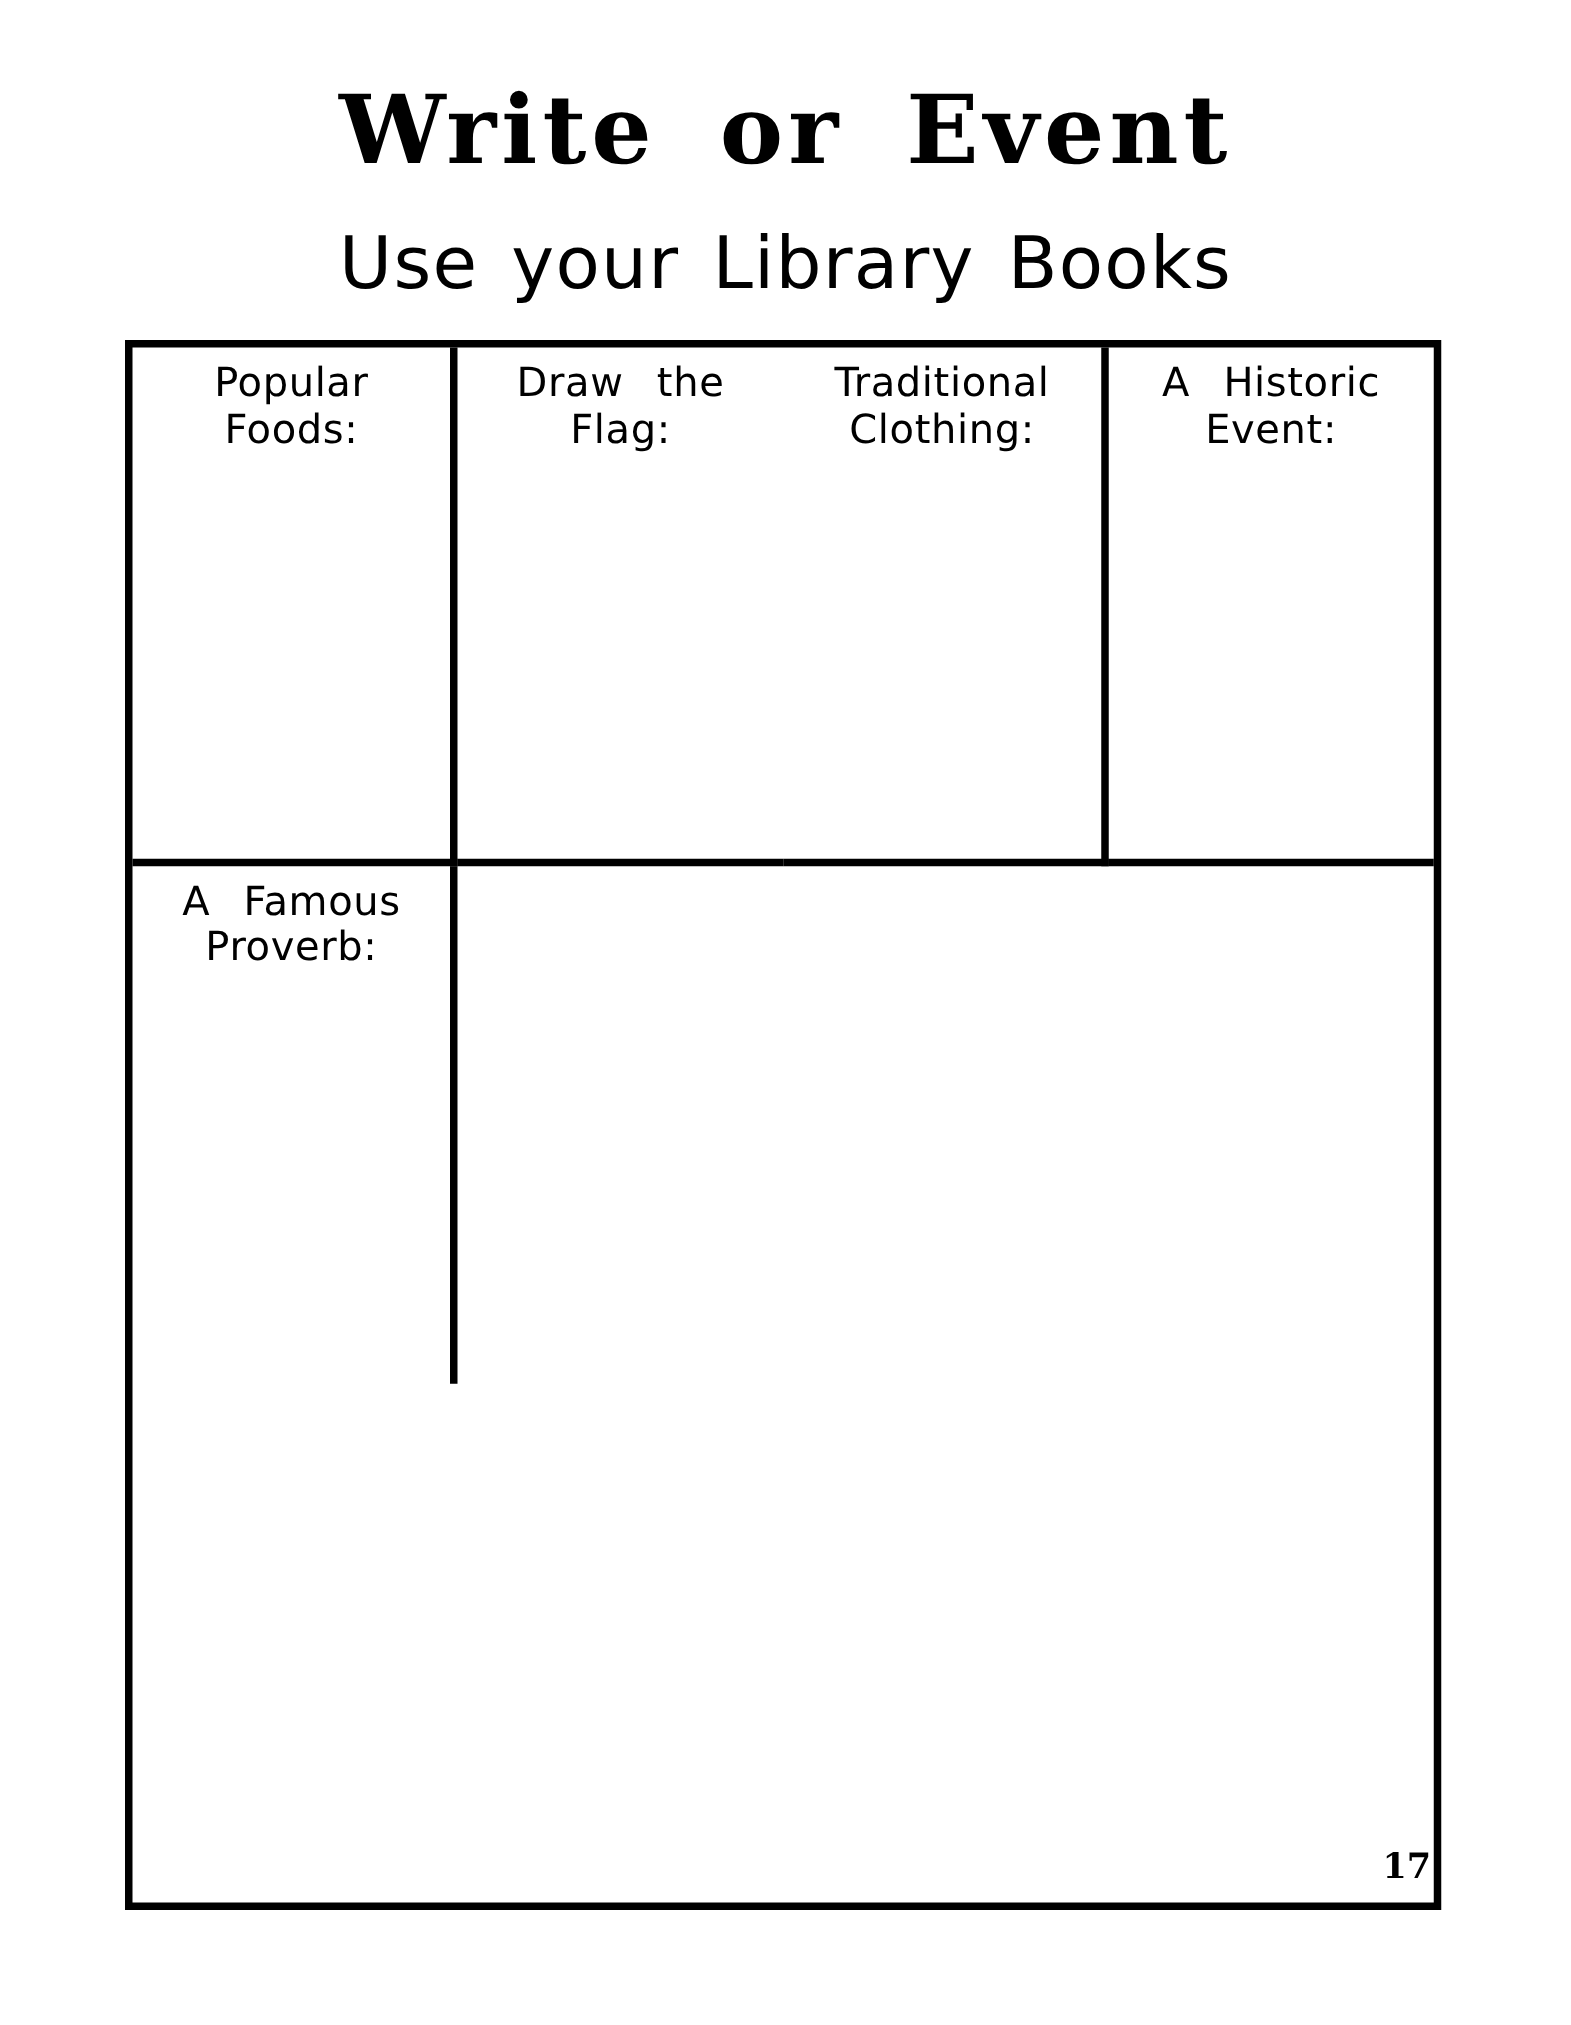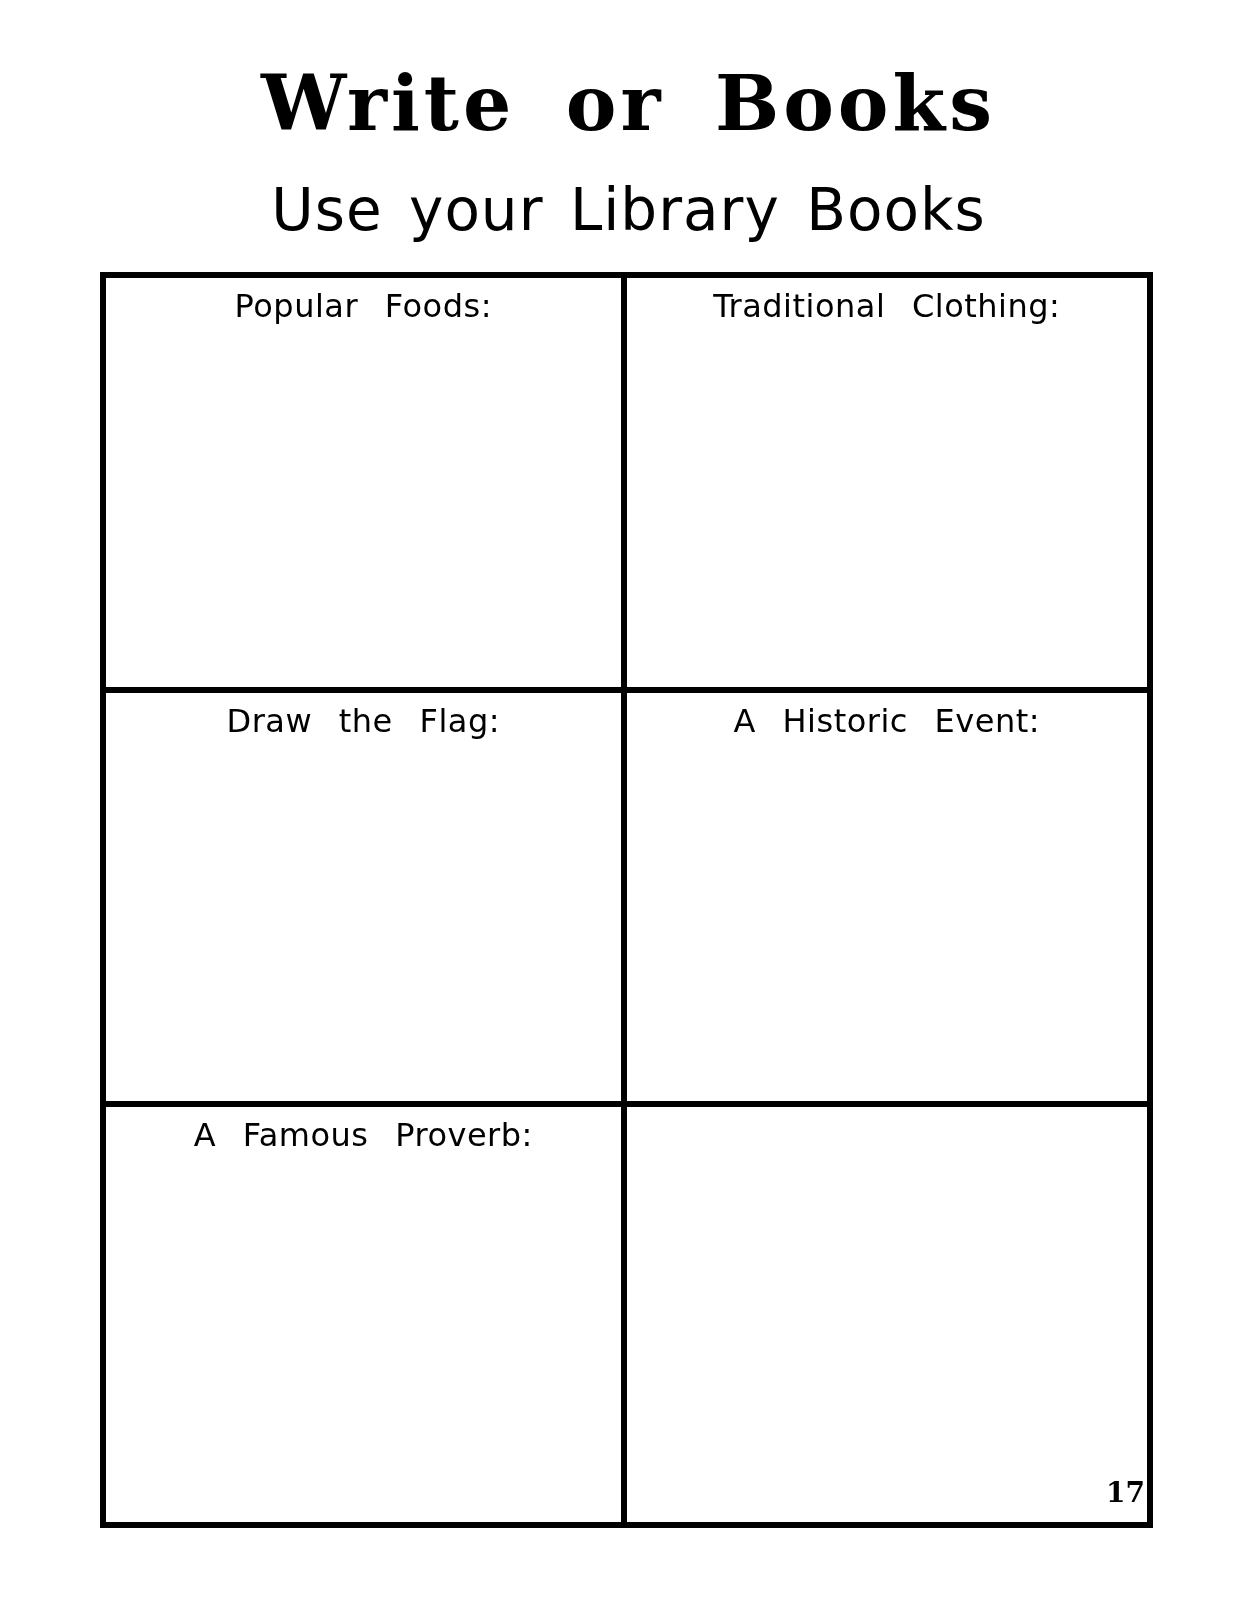--- a/index.html
+++ b/index.html
@@ -48,21 +48,21 @@
   }
   .grid {
     position: absolute;
     left: 100px;
     top: 272px;
     width: 1053px;
     height: 1256px;
     box-sizing: border-box;
     border: 6px solid #000;
     display: grid;
-    grid-template-columns: 1fr 1fr;
+    grid-template-columns: 1fr 1fr 1fr 1fr;
     grid-template-rows: 1fr 1fr 1fr;
     background: #fff;
   }
   .cell {
     box-sizing: border-box;
     border-right: 6px solid #000;
     border-bottom: 6px solid #000;
     display: flex;
     flex-direction: column;
   }
@@ -88,38 +88,38 @@
     font-size: 28px;
     line-height: 1;
     font-weight: bold;
   }
 </style>
 </head>
 <body>
 
 <div class="page">
 
-  <h1 class="title">Write or Books</h1>
+  <h1 class="title">Write or Event</h1>
 
   <div class="subtitle">Use your Library Books</div>
 
   <div class="grid">
 
     <div class="cell">
       <div class="cell-label">Popular Foods:</div>
       <div class="write-area"></div>
     </div>
 
     <div class="cell">
-      <div class="cell-label">Traditional Clothing:</div>
+      <div class="cell-label">Draw the Flag:</div>
       <div class="write-area"></div>
     </div>
 
     <div class="cell">
-      <div class="cell-label">Draw the Flag:</div>
+      <div class="cell-label">Traditional Clothing:</div>
       <div class="write-area"></div>
     </div>
 
 
     <div class="cell">
       <div class="cell-label">A Historic Event:</div>
       <div class="write-area"></div>
     </div>
 
     <div class="cell">

